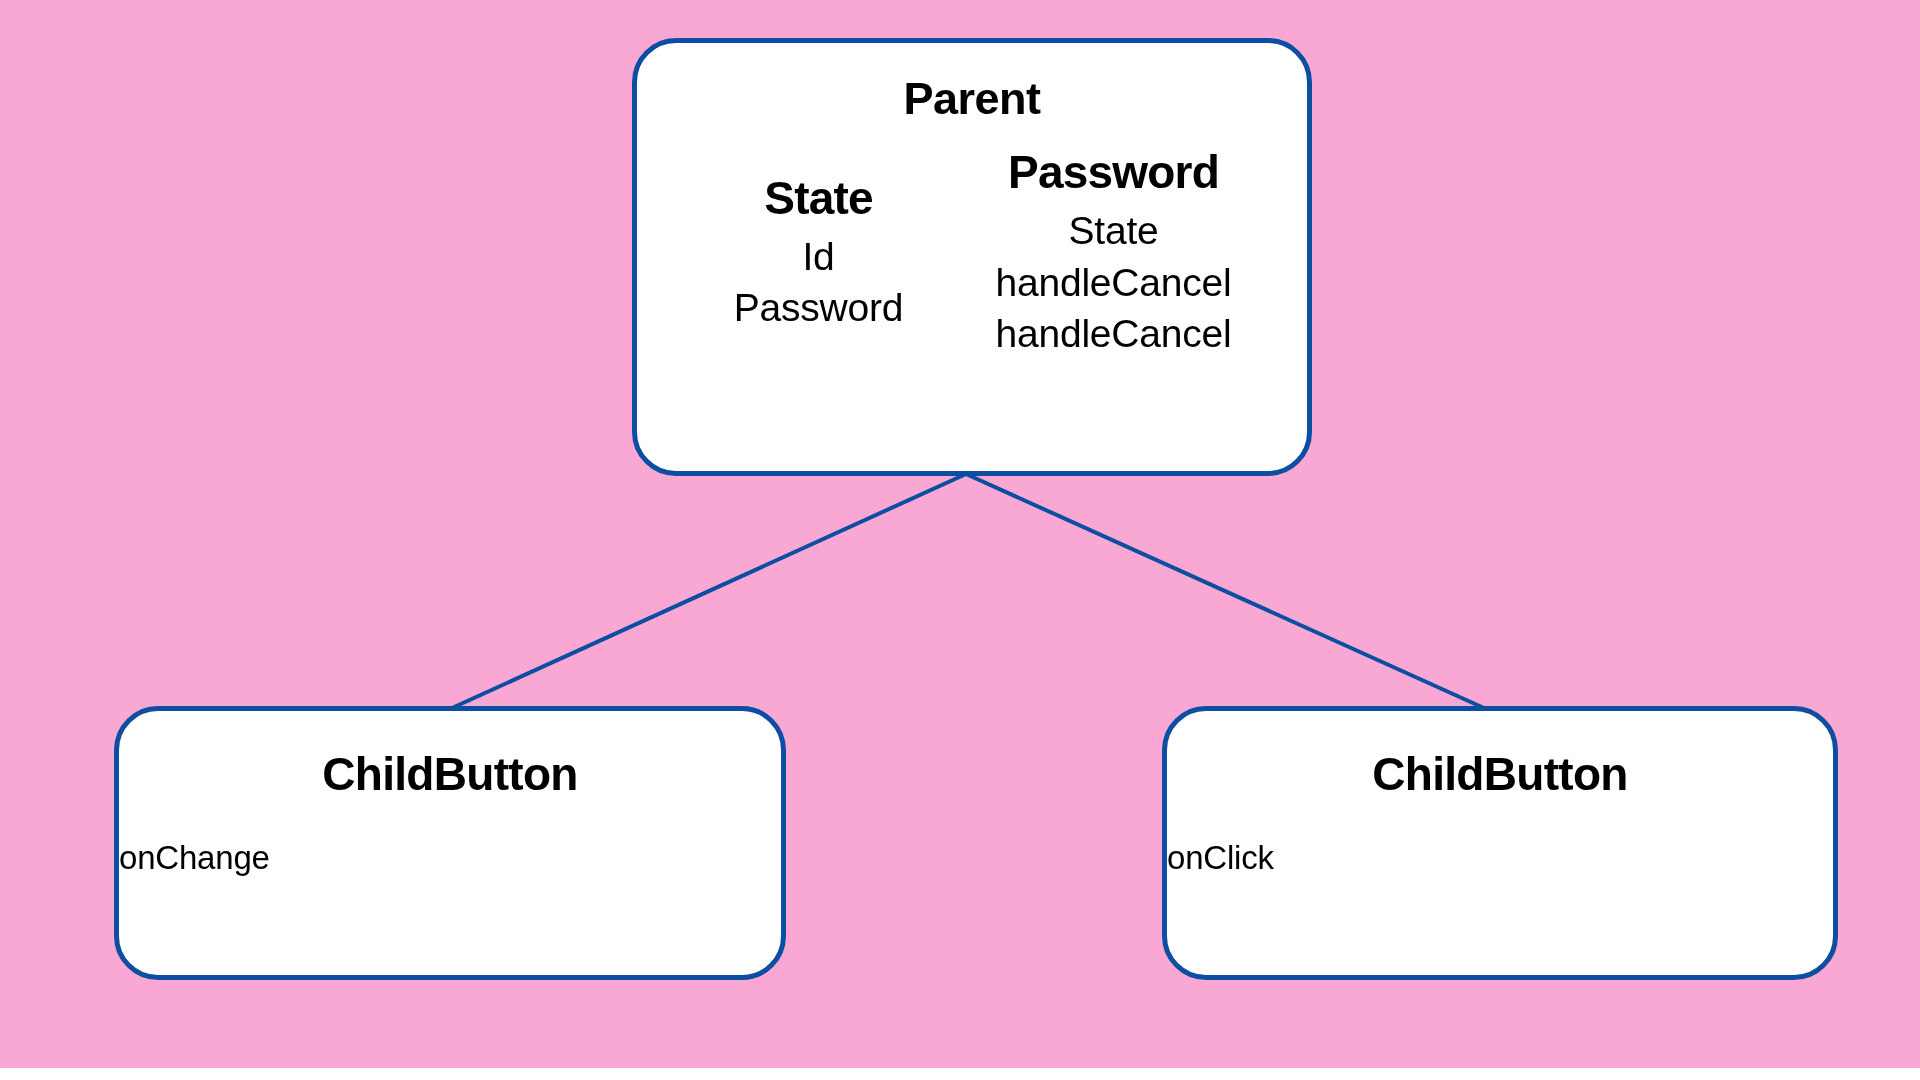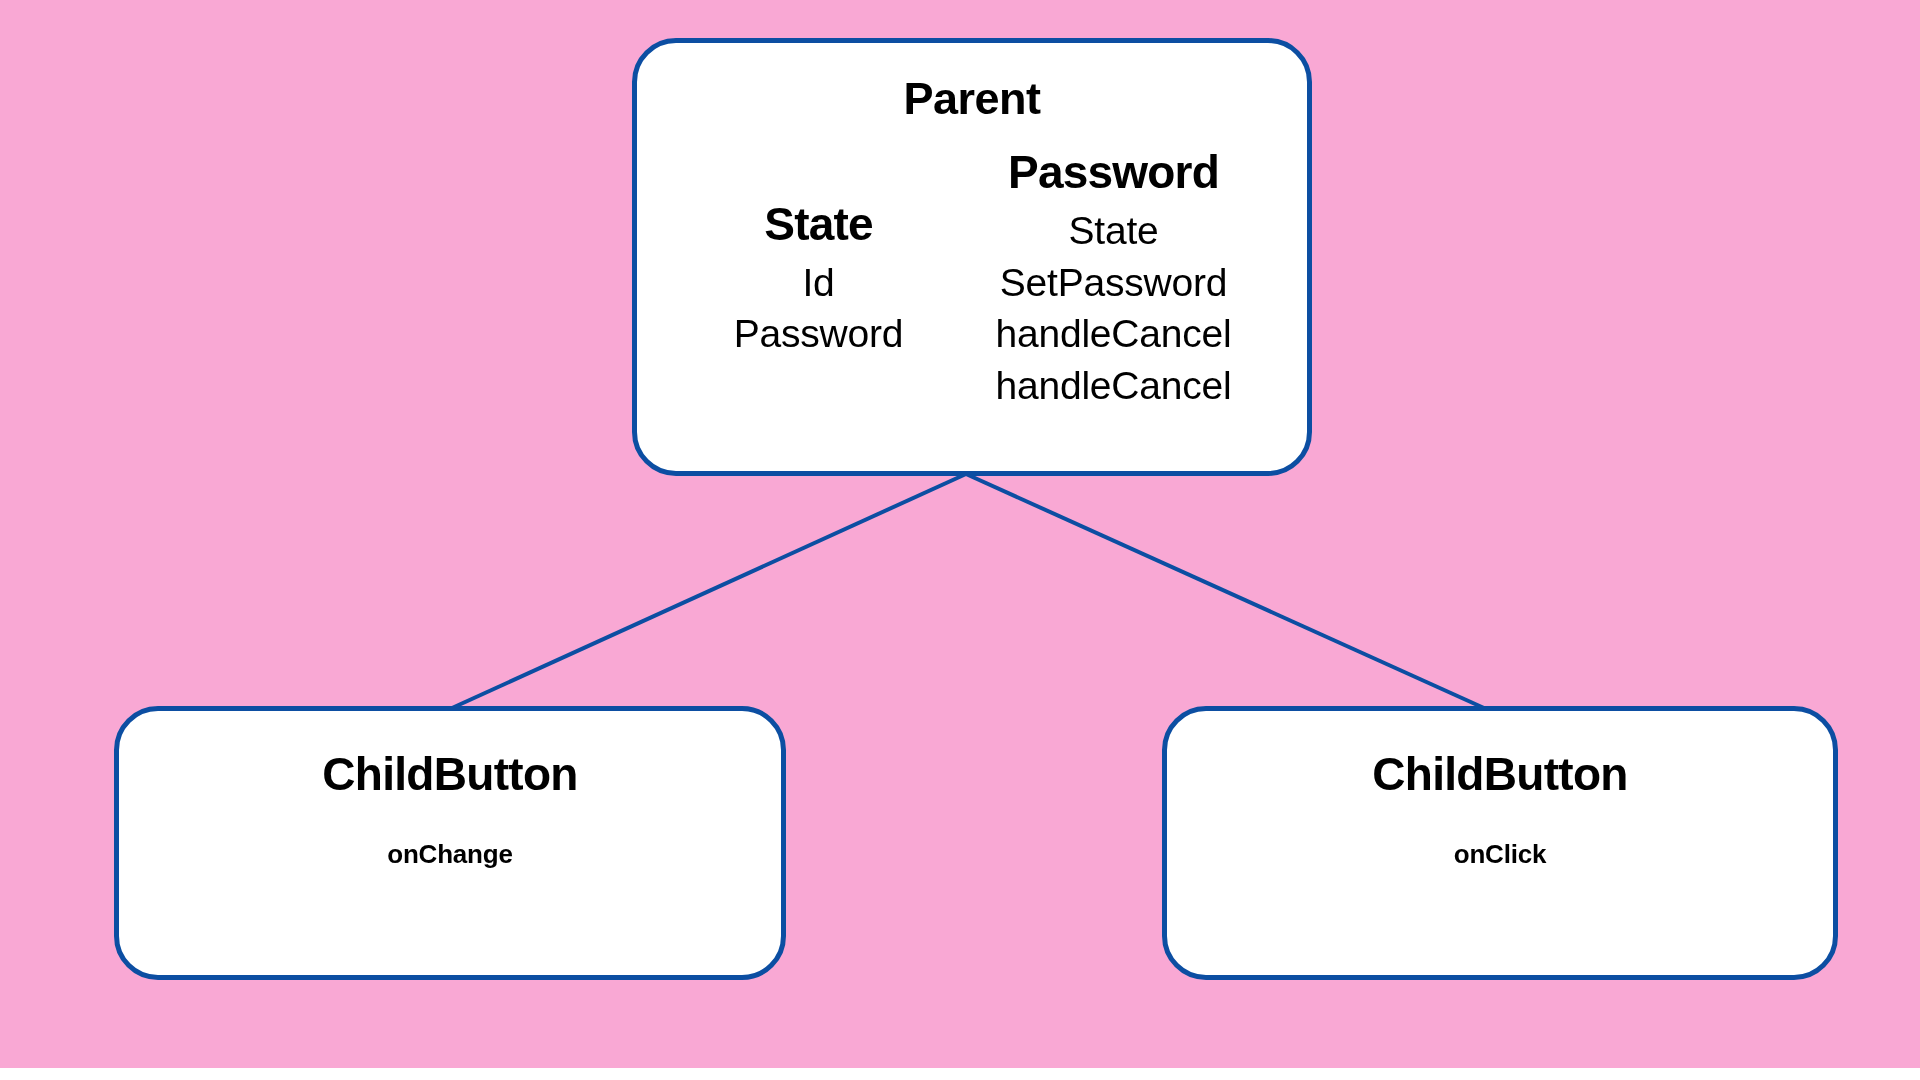--- a/index.html
+++ b/index.html
@@ -92,23 +92,23 @@
   }
   .child-title {
     margin-top: 36px;
     text-align: center;
     font-size: 46px;
     font-weight: 700;
     letter-spacing: -0.7px;
   }
   .child-prop {
     margin-top: 38px;
-    text-align: center;
-    font-size: 26px;
-    font-weight: 700;
+    text-align: left;
+    font-size: 33px;
+    font-weight: 400;
     letter-spacing: -0.2px;
   }
 </style>
 </head>
 <body>
 
 <div id="canvas">
 
   <svg id="connector-layer" width="1920" height="1080" viewBox="0 0 1920 1080">
     <line x1="966" y1="474" x2="452" y2="708" stroke="#0c4ea2" stroke-width="4" stroke-linecap="butt"></line>
@@ -121,21 +121,20 @@
 
       <div class="parent-col">
         <div class="col-heading">State</div>
         <div class="col-item">Id</div>
         <div class="col-item">Password</div>
       </div>
 
       <div class="parent-col">
         <div class="col-heading">Password</div>
         <div class="col-item">State</div>
-        <div class="col-item">SetPassword</div>
         <div class="col-item">handleCancel</div>
         <div class="col-item">handleCancel</div>
       </div>
 
     </div>
   </div>
 
   <div class="node-box" id="childinput-box">
     <div class="child-title">ChildButton</div>
     <div class="child-prop">onChange</div>

